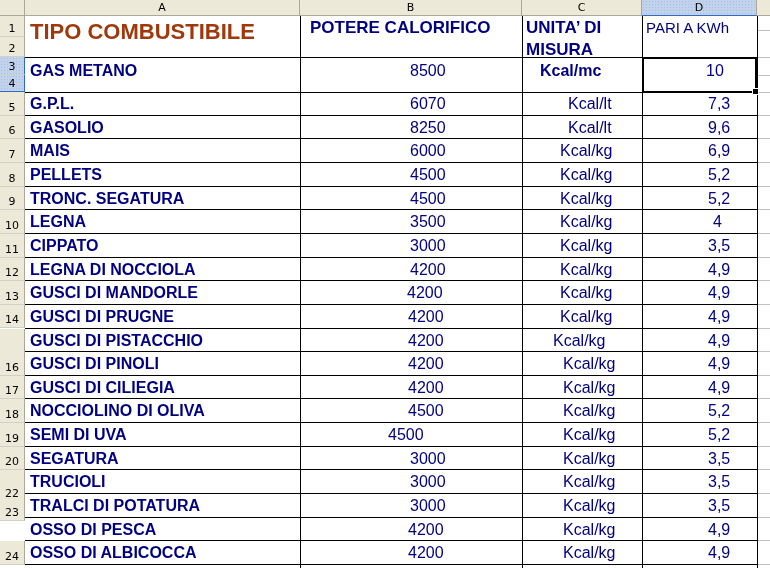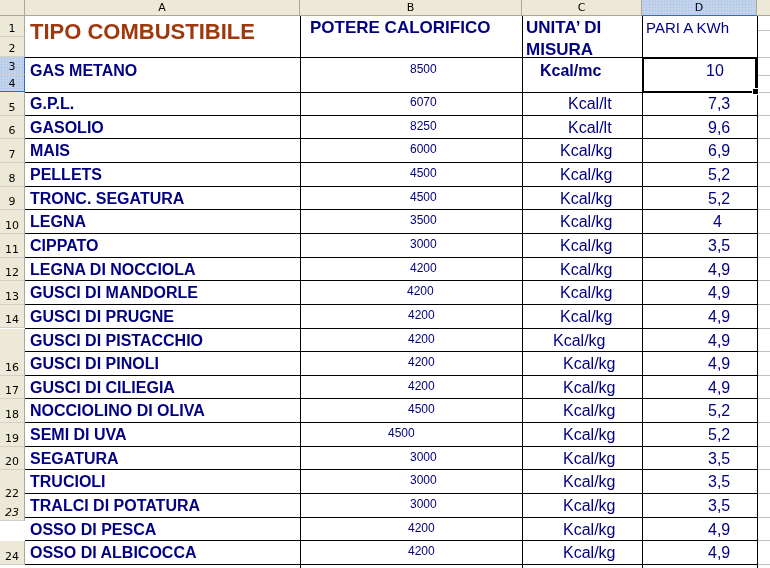--- a/index.html
+++ b/index.html
@@ -10,21 +10,21 @@
   .rowhdr { position:absolute; left:0; width:25px; background:#ece9d8; border-right:1px solid #aca899; border-bottom:1px solid #d4d0c8; box-sizing:border-box; font-size:11px; color:#000; text-align:center; font-family:"DejaVu Sans", sans-serif; }
   .rowhdr.sel { background:#c0d2ec; background-image:radial-gradient(#a8bfe0 0.6px, transparent 0.6px); background-size:3px 3px; border-right:1px solid #316ac5; }
   .rowhdr span { position:absolute; left:0; right:0; bottom:1px; }
   .cell { position:absolute; box-sizing:border-box; color:#000080; font-weight:bold; white-space:nowrap; overflow:visible; }
   .vline { position:absolute; width:1px; background:#000; }
   .hline { position:absolute; height:1px; background:#000; }
   .gline { position:absolute; height:1px; background:#c0c0c0; }
   .title { color:#a0380c; font-size:22px; }
   .hdrtxt { font-size:17px; }
   .name { font-size:16px; padding-left:5px; }
-  .num { font-size:12px; font-weight:normal; }
+  .num { font-size:16px; font-weight:normal; }
   .unit { font-size:16px; font-weight:normal; }
   .kwh { font-size:16px; font-weight:normal; }
   .selbox { position:absolute; border:2px solid #000; box-sizing:border-box; }
   .selbox::after { content:""; position:absolute; right:-4px; bottom:-4px; width:5px; height:5px; background:#000; border:1px solid #fff; }
 </style>
 </head>
 <body>
 
 <div class="corner"></div>
 <div class="colhdr" style="left:25px;width:275px;">A</div>
@@ -94,21 +94,21 @@
     </div>
     <div class="rowhdr" style="top: 446.75px; height: 23.65px;">
       <span>20</span>
     </div>
     <div class="rowhdr" style="top: 470.4px; height: 23.65px;">
       <span>21</span>
     </div>
     <div class="rowhdr" style="top: 478px; height: 23.65px;">
       <span>22</span>
     </div>
-    <div class="rowhdr" style="top: 497px; height: 23.65px; font-style: italic;">
+    <div class="rowhdr" style="top: 497px; height: 23.65px;">
       <span>23</span>
     </div>
     <div class="rowhdr" style="top: 541.35px; height: 23.65px;">
       <span>24</span>
     </div>
   </div>
 
 <div class="cell title" style="left:30px;top:19px;">TIPO COMBUSTIBILE</div>
 <div class="cell hdrtxt" style="left:310px;top:18px;">POTERE CALORIFICO</div>
 <div class="cell hdrtxt" style="left:526px;top:18px;">UNITA’ DI</div>

